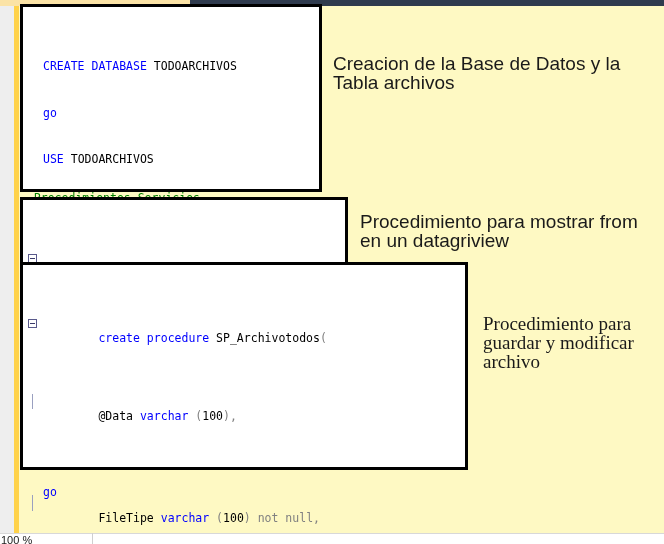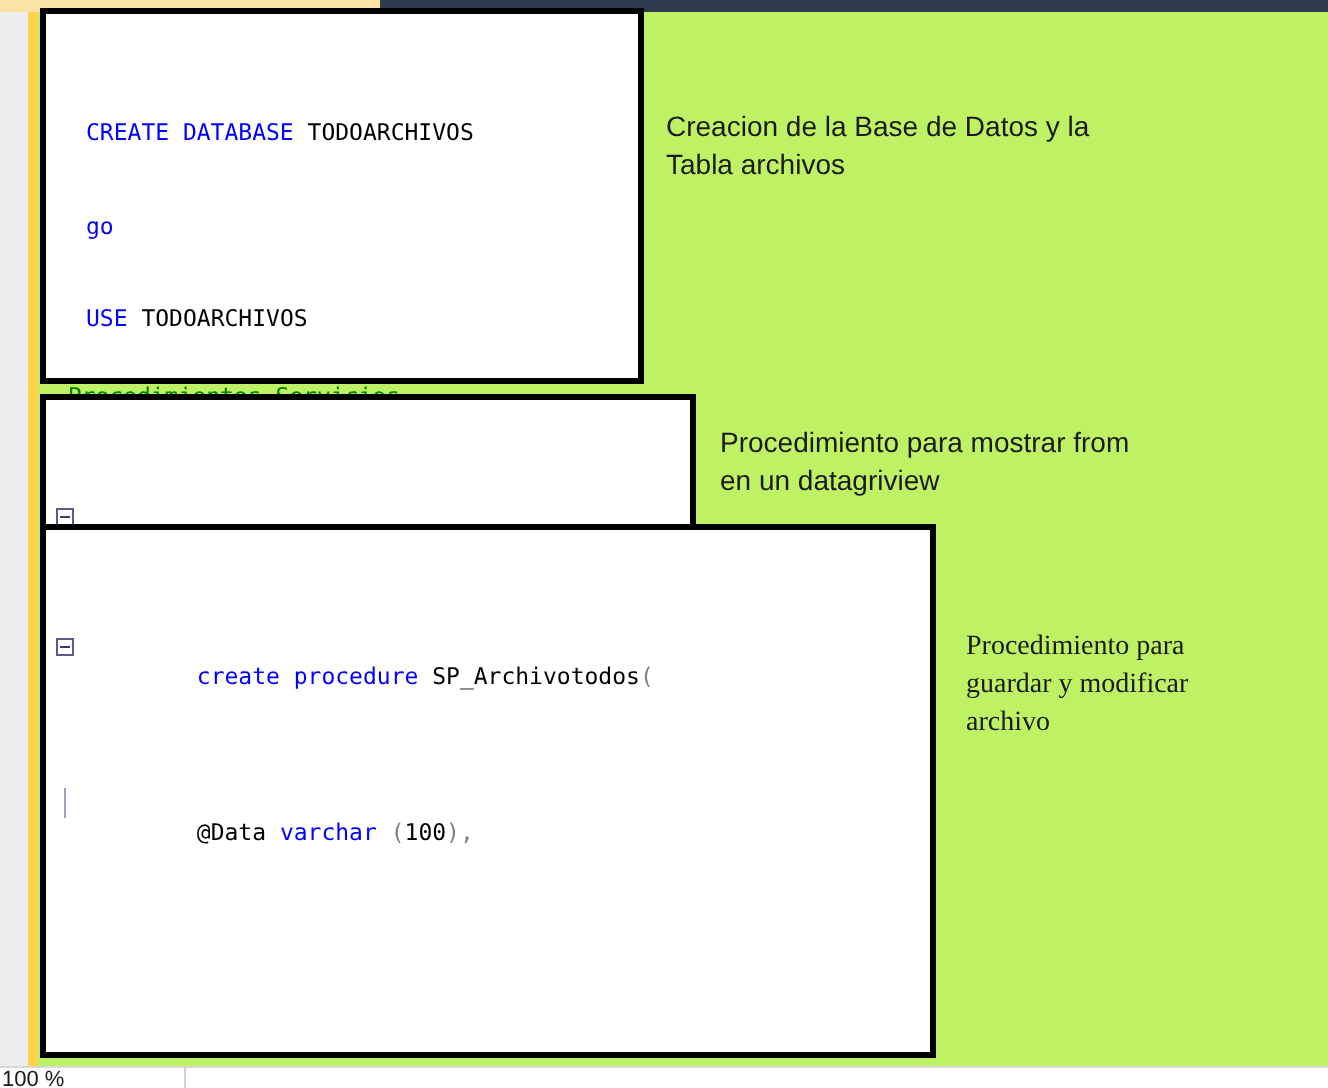--- a/index.html
+++ b/index.html
@@ -33,21 +33,21 @@
     left: 324px; top: 6px;
     width: 340px; height: 4px;
     background: #fbe3a6;
   }
 
   
   #editor-surface {
     position: absolute;
     left: 0; top: 6px;
     width: 664px; height: 528px;
-    background: #bef264;
+    background: #fef9c3;
   }
   #gutter-strip {
     position: absolute;
     left: 0; top: 6px;
     width: 14px; height: 528px;
     background: #eeeeee;
     border-right: 1px solid #e2e2e2;
   }
 
   
@@ -129,21 +129,21 @@
     font-size: 11.5px;
     line-height: 14px;
     color: #008000;
     white-space: pre;
   }
 
   
   .annotation {
     position: absolute;
     font-family: "Liberation Sans", sans-serif;
-    font-size: 14px;
+    font-size: 19px;
     line-height: 19px;
     color: #1a1a1a;
     white-space: pre-line;
   }
 
   
   #zoom-status {
     position: absolute;
     left: 1px;
     bottom: -2px;
@@ -221,21 +221,21 @@
       <div class="code-line">
         <span class="outline-bar"></span><span class="kw">as</span>
       </div>
       <div class="code-line">
         <span class="outline-bar endcap"></span><span class="kw">select </span><span class="plain">id, Name, FileTipe, Data </span><span class="kw">from </span><span class="plain">archivo</span>
       </div>
       <div class="code-line"><span class="kw">go</span></div>
     </div>
   </div>
 
-  <div class="code-block" style="left:20px; top:256px; width:448px; height:267px;">
+  <div class="code-block" style="left:20px; top:256px; width:448px; height:208px;">
     <div class="code-lines" style="padding:4px 4px 4px 4px;">
 
       <div class="code-line">
         <span class="outline-box"></span><span class="kw">create procedure </span><span class="plain">SP_Archivotodos</span><span class="gray">(</span>
       </div>
       <div class="code-line">
         <span class="outline-bar"></span><span class="plain">@Data </span><span class="kw">varchar </span><span class="gray">(</span><span class="num">100</span><span class="gray">),</span>
       </div>
       
       

